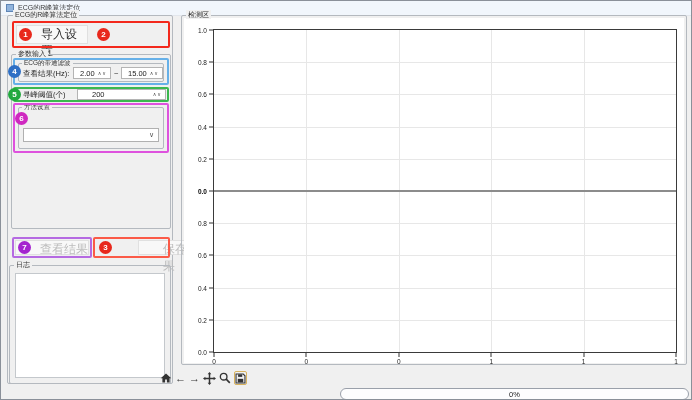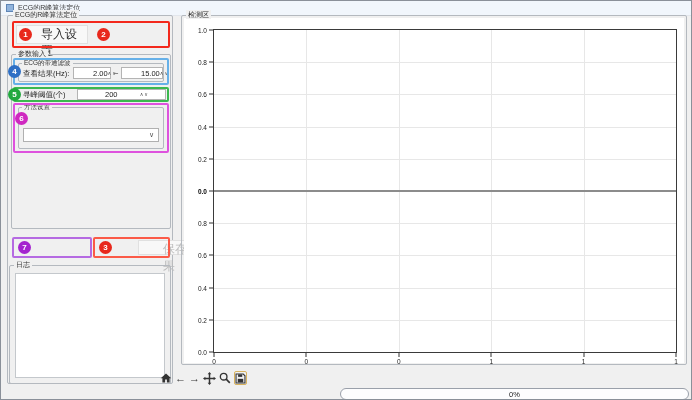--- a/index.html
+++ b/index.html
@@ -40,21 +40,21 @@
 
   
   .btn { position:absolute; background:#f8f8f8; border:1px solid #e0e0e0;
          display:flex; align-items:flex-start; gap:8px; padding-left:24px;
          font-size:12px; color:#2a2a2a; cursor:default; }
   .btn.disabled { color:#bcbcbc; }
 
   
   .row-label { position:absolute; font-size:7.5px; color:#222; white-space:nowrap; }
   .spin { position:absolute; background:#fff; border:1px solid #b4b4b4; height:12px;
-          display:flex; align-items:center; font-size:7.5px; color:#222; padding:0 17px; }
+          display:flex; align-items:center; font-size:7.5px; color:#222; padding:0 4px; }
   .spin .val { flex:1; padding-left:2px; }
   .arrows { display:flex; gap:1px; font-size:5px; color:#555; line-height:1; }
   .tilde { position:absolute; font-size:7.5px; color:#222; }
   .combo { position:absolute; background:#fff; border:1px solid #b0b0b0;
            display:flex; align-items:center; justify-content:flex-end;
            padding-right:4px; font-size:7px; color:#555; }
   .center-label { position:absolute; text-align:center; font-size:8px; color:#222; }
   .logarea { position:absolute; background:#fff; border:1px solid #c4c8cc; }
 
   
@@ -146,20 +146,23 @@
   <div class="annot a-magenta" style="left:12px; top:102px; width:156px; height:50px;"></div>
   <div class="gbox" style="left:17px; top:106px; width:146px; height:42px;"></div>
   <div class="glabel small" style="left:21px; top:101px;">方法设置</div>
   <span class="badge b-magenta" style="left:14px; top:111px;">6</span>
   <div class="combo" style="left:22px; top:127px; width:136px; height:14px;">
     <span></span>
     <span>∨</span>
   </div>
 
   <div class="annot a-purple" style="left:11px; top:236px; width:80px; height:21px;"></div>
+  <div class="btn disabled" style="left:14px; top:239px; width:74px; height:15px;">
+    <span>查看结果</span>
+  </div>
   <span class="badge b-purple" style="left:17px; top:240px;">7</span>
 
   <div class="annot a-orange" style="left:92px; top:236px; width:77px; height:21px;"></div>
   <div class="btn disabled" style="left:95px; top:239px; width:71px; height:15px;margin-left:42px;">
     <span>保存结果</span>
   </div>
   <span class="badge b-red" style="left:98px; top:240px;">3</span>
 
   <div class="gbox" style="left:8px; top:264px; width:162px; height:119px;"></div>
   <div class="glabel" style="left:13px; top:259px;">日志</div>

